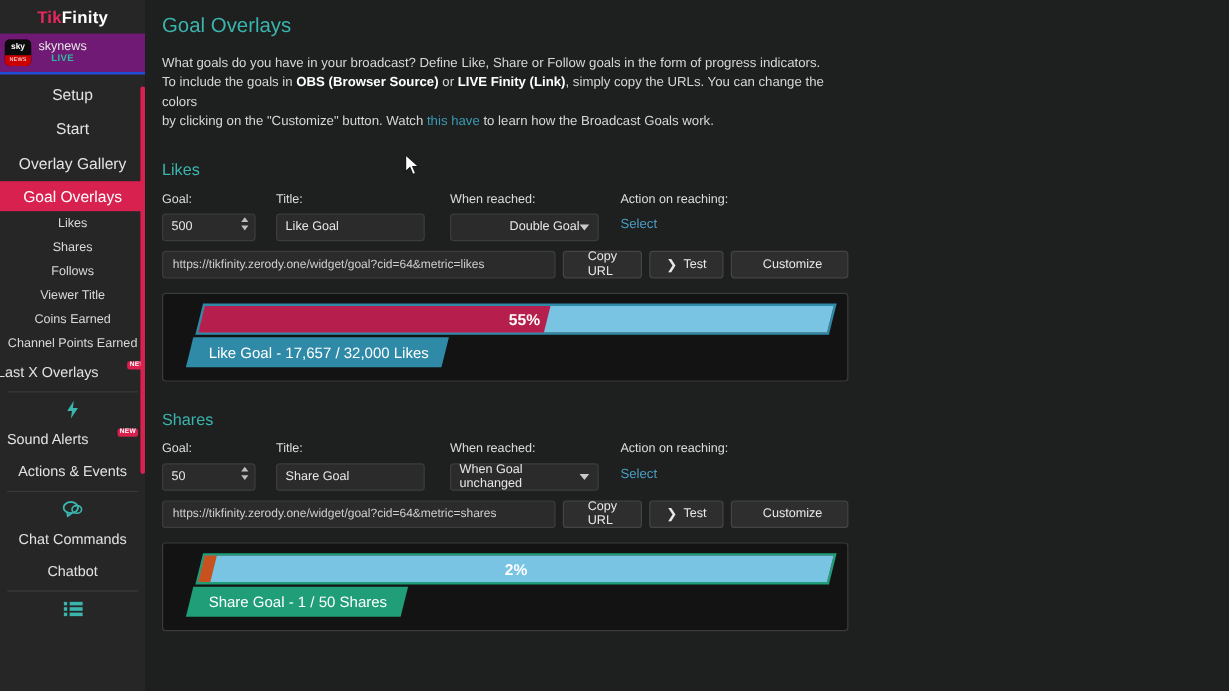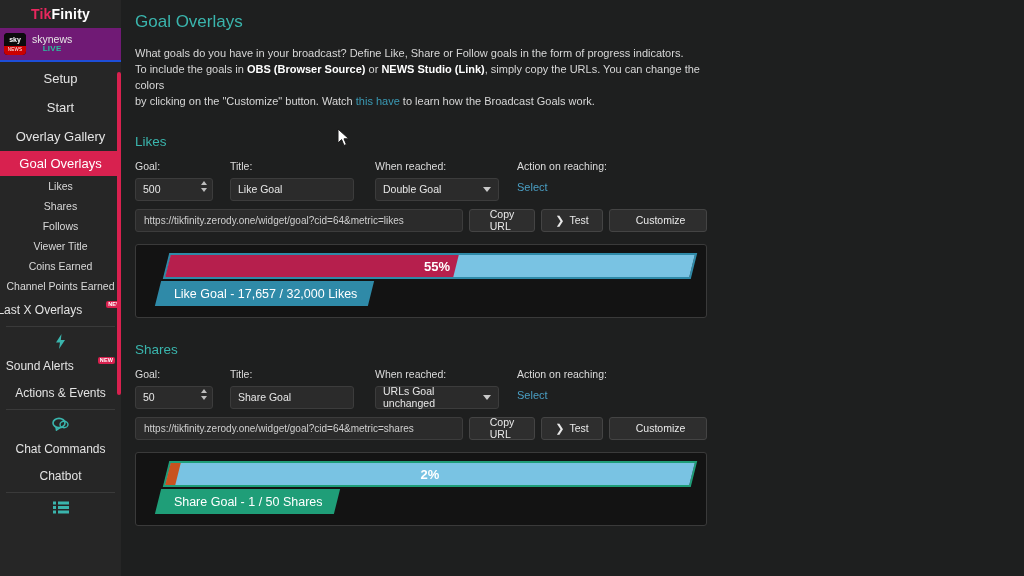--- a/index.html
+++ b/index.html
@@ -116,21 +116,21 @@
     border-radius: 3px; display: flex; align-items: center;
   }
   .text-wrap input {
     background: transparent; border: 0; outline: none; color: #e7e7e7;
     font-size: 10.5px; width: 100%; padding: 0 7px;
     font-family: "Liberation Sans", sans-serif;
   }
 
   .sel-wrap {
     width: 124px; height: 23px; background: #2b2b2b; border: 1px solid #3c3c3c;
-    border-radius: 3px; display: flex; align-items: center; justify-content: space-between;
+    border-radius: 3px; display: flex; align-items: center; justify-content: flex-end;
     padding: 0 7px; cursor: pointer;
   }
   .sel-wrap span { color: #e7e7e7; font-size: 10.5px; }
   .caret { width: 0; height: 0; border-left: 4px solid transparent; border-right: 4px solid transparent; border-top: 5px solid #c9c9c9; }
 
   .select-link { color: #4a9fc4; font-size: 11px; cursor: pointer; padding-top: 3px; }
 
   .gap-a { width: 17px; } .gap-b { width: 21px; } .gap-c { width: 18px; }
 
   .url-row { display: flex; align-items: center; margin-top: 8px; gap: 6px; }
@@ -288,21 +288,21 @@
 
     <div class="side-scroll"></div>
   </div>
 
   <div class="main">
     <div class="page-title">Goal Overlays</div>
 
     <div class="desc">
       <div>What goals do you have in your broadcast? Define Like, Share or Follow goals in the form of progress indicators.</div>
       <div>
-        <span>To include the goals in </span><b>OBS (Browser Source)</b><span> or </span><b>NEWS Studio (Link)</b><span>, simply copy the URLs. You can change the colors</span>
+        <span>To include the goals in </span><b>OBS (Browser Source)</b><span> or </span><b>LIVE Finity (Link)</b><span>, simply copy the URLs. You can change the colors</span>
       </div>
       <div>
         <span>by clicking on the "Customize" button. Watch </span><a href="#">this have</a><span> to learn how the Broadcast Goals work.</span>
       </div>
     </div>
 
     <div class="section">
       <div class="section-title">Likes</div>
 
       <div class="fields">
@@ -387,21 +387,21 @@
         <div class="field">
           <div class="field-label">Title:</div>
           <div class="text-wrap">
             <input type="text" value="Share Goal" style="">
           </div>
         </div>
         <div class="gap-b"></div>
         <div class="field">
           <div class="field-label">When reached:</div>
           <div class="sel-wrap">
-            <span>URLs Goal unchanged</span>
+            <span>When Goal unchanged</span>
             <i class="caret"></i>
           </div>
         </div>
         <div class="gap-c"></div>
         <div class="field">
           <div class="field-label">Action on reaching:</div>
           <div class="select-link">Select</div>
         </div>
       </div>
 

